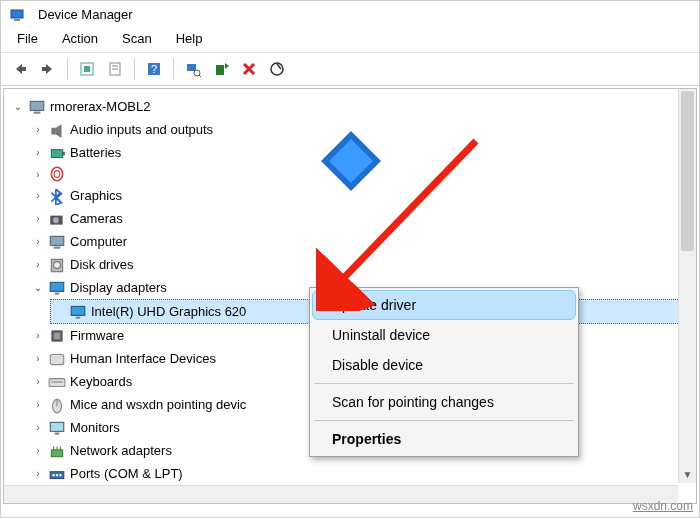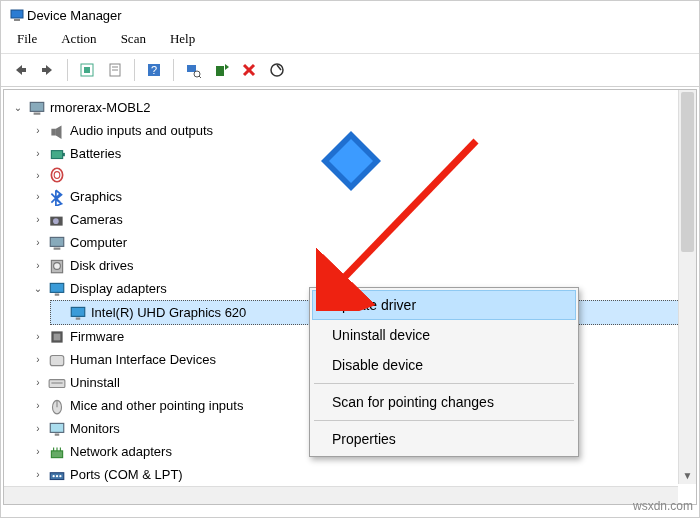--- a/index.html
+++ b/index.html
@@ -10,33 +10,31 @@
     background: #fff;
     color: #000;
     width: 700px;
     height: 518px;
     overflow: hidden;
     position: relative;
     border: 1px solid #ccc;
   }
   .titlebar {
     display: flex;
-    align-items: center;
     padding: 6px 8px 4px 8px;
-    gap: 2px;
+    gap: 13px;
   }
   .titlebar .app-icon {
     width: 16px; height: 16px;
     display: inline-block;
   }
   .menubar {
     display: flex;
     gap: 4px;
     padding: 2px 6px 4px 6px;
-    font-family: Liberation Serif, serif;
   }
   .menubar span {
     padding: 2px 10px;
     cursor: default;
   }
   .divider { height:1px; background:#e0e0e0; }
   .toolbar {
     display: flex;
     align-items: center;
     padding: 4px 6px;
@@ -87,43 +85,44 @@
     width: 270px;
     background: #f5f5f5;
     border: 1px solid #a0a0a0;
     box-shadow: 2px 3px 6px rgba(0,0,0,.3);
     padding: 2px;
     font-size: 14px;
   }
   .ctxitem {
     padding: 7px 20px;
     cursor: default;
+    border-radius: 6px;
   }
   .ctxitem.hl {
     background: #bfe3ff;
     border: 1px solid #8ec9f2;
     padding: 6px 19px;
   }
   .ctxsep { height:1px; background:#c8c8c8; margin:3px 2px; }
-  .ctxitem.bold { font-weight:400; }
+  .ctxitem.bold { font-weight:700; }
   
   .arrow {
     position:absolute;
     top: 130px; left: 315px;
     pointer-events:none;
   }
   .bluesq {
     position:absolute;
     top: 130px; left: 320px;
     width: 60px; height: 60px;
     pointer-events:none;
   }
   .watermark {
     position:absolute; right:6px; bottom:4px;
-    font-size:12px; color:#888;
+    font-size:12px; color:#888;text-decoration:underline;
   }
   .scroll-v {
     position:absolute; right:0; top:0; bottom:20px; width:18px;
     background:#f0f0f0; border-left:1px solid #ddd;
   }
   .scroll-v .thumb { position:absolute; top:2px; left:2px; right:2px; height:160px; background:#cfcfcf; border-radius:2px;}
   .scroll-v .arwup,.scroll-v .arwdn{position:absolute;left:0;right:0;height:18px;display:flex;align-items:center;justify-content:center;color:#666;font-size:10px;}
   .scroll-v .arwup{top:0;} .scroll-v .arwdn{bottom:0;}
   .scroll-h {
     position:absolute; left:0; right:18px; bottom:0; height:18px;
@@ -334,31 +333,31 @@
     <span>Human Interface Devices</span>
             </div>
           </li>
           <li>
             <div class="node">
     <span class="twisty">›</span>
     <span class="nicon"><svg viewBox="0 0 16 16" width="18" height="18">
                   <rect x="1" y="5" width="14" height="7" rx="1" fill="#ddd" stroke="#888"></rect>
                   <line x1="3" y1="8" x2="13" y2="8" stroke="#888"></line>
                 </svg></span>
-    <span>Uninstall</span>
+    <span>Keyboards</span>
             </div>
           </li>
           <li>
             <div class="node">
     <span class="twisty">›</span>
     <span class="nicon"><svg viewBox="0 0 16 16" width="18" height="18">
                   <ellipse cx="8" cy="9" rx="4" ry="6" fill="#ddd" stroke="#888"></ellipse>
                   <line x1="8" y1="3" x2="8" y2="9" stroke="#888"></line>
                 </svg></span>
-    <span>Mice and other pointing inputs</span>
+    <span>Mice and wsxdn pointing devic</span>
             </div>
           </li>
           <li>
             <div class="node">
     <span class="twisty">›</span>
     <span class="nicon"><svg viewBox="0 0 16 16" width="18" height="18">
                   <rect x="2" y="3" width="12" height="8" fill="#ade" stroke="#567"></rect>
                   <rect x="6" y="12" width="4" height="2" fill="#888"></rect>
                 </svg></span>
     <span>Monitors</span>

